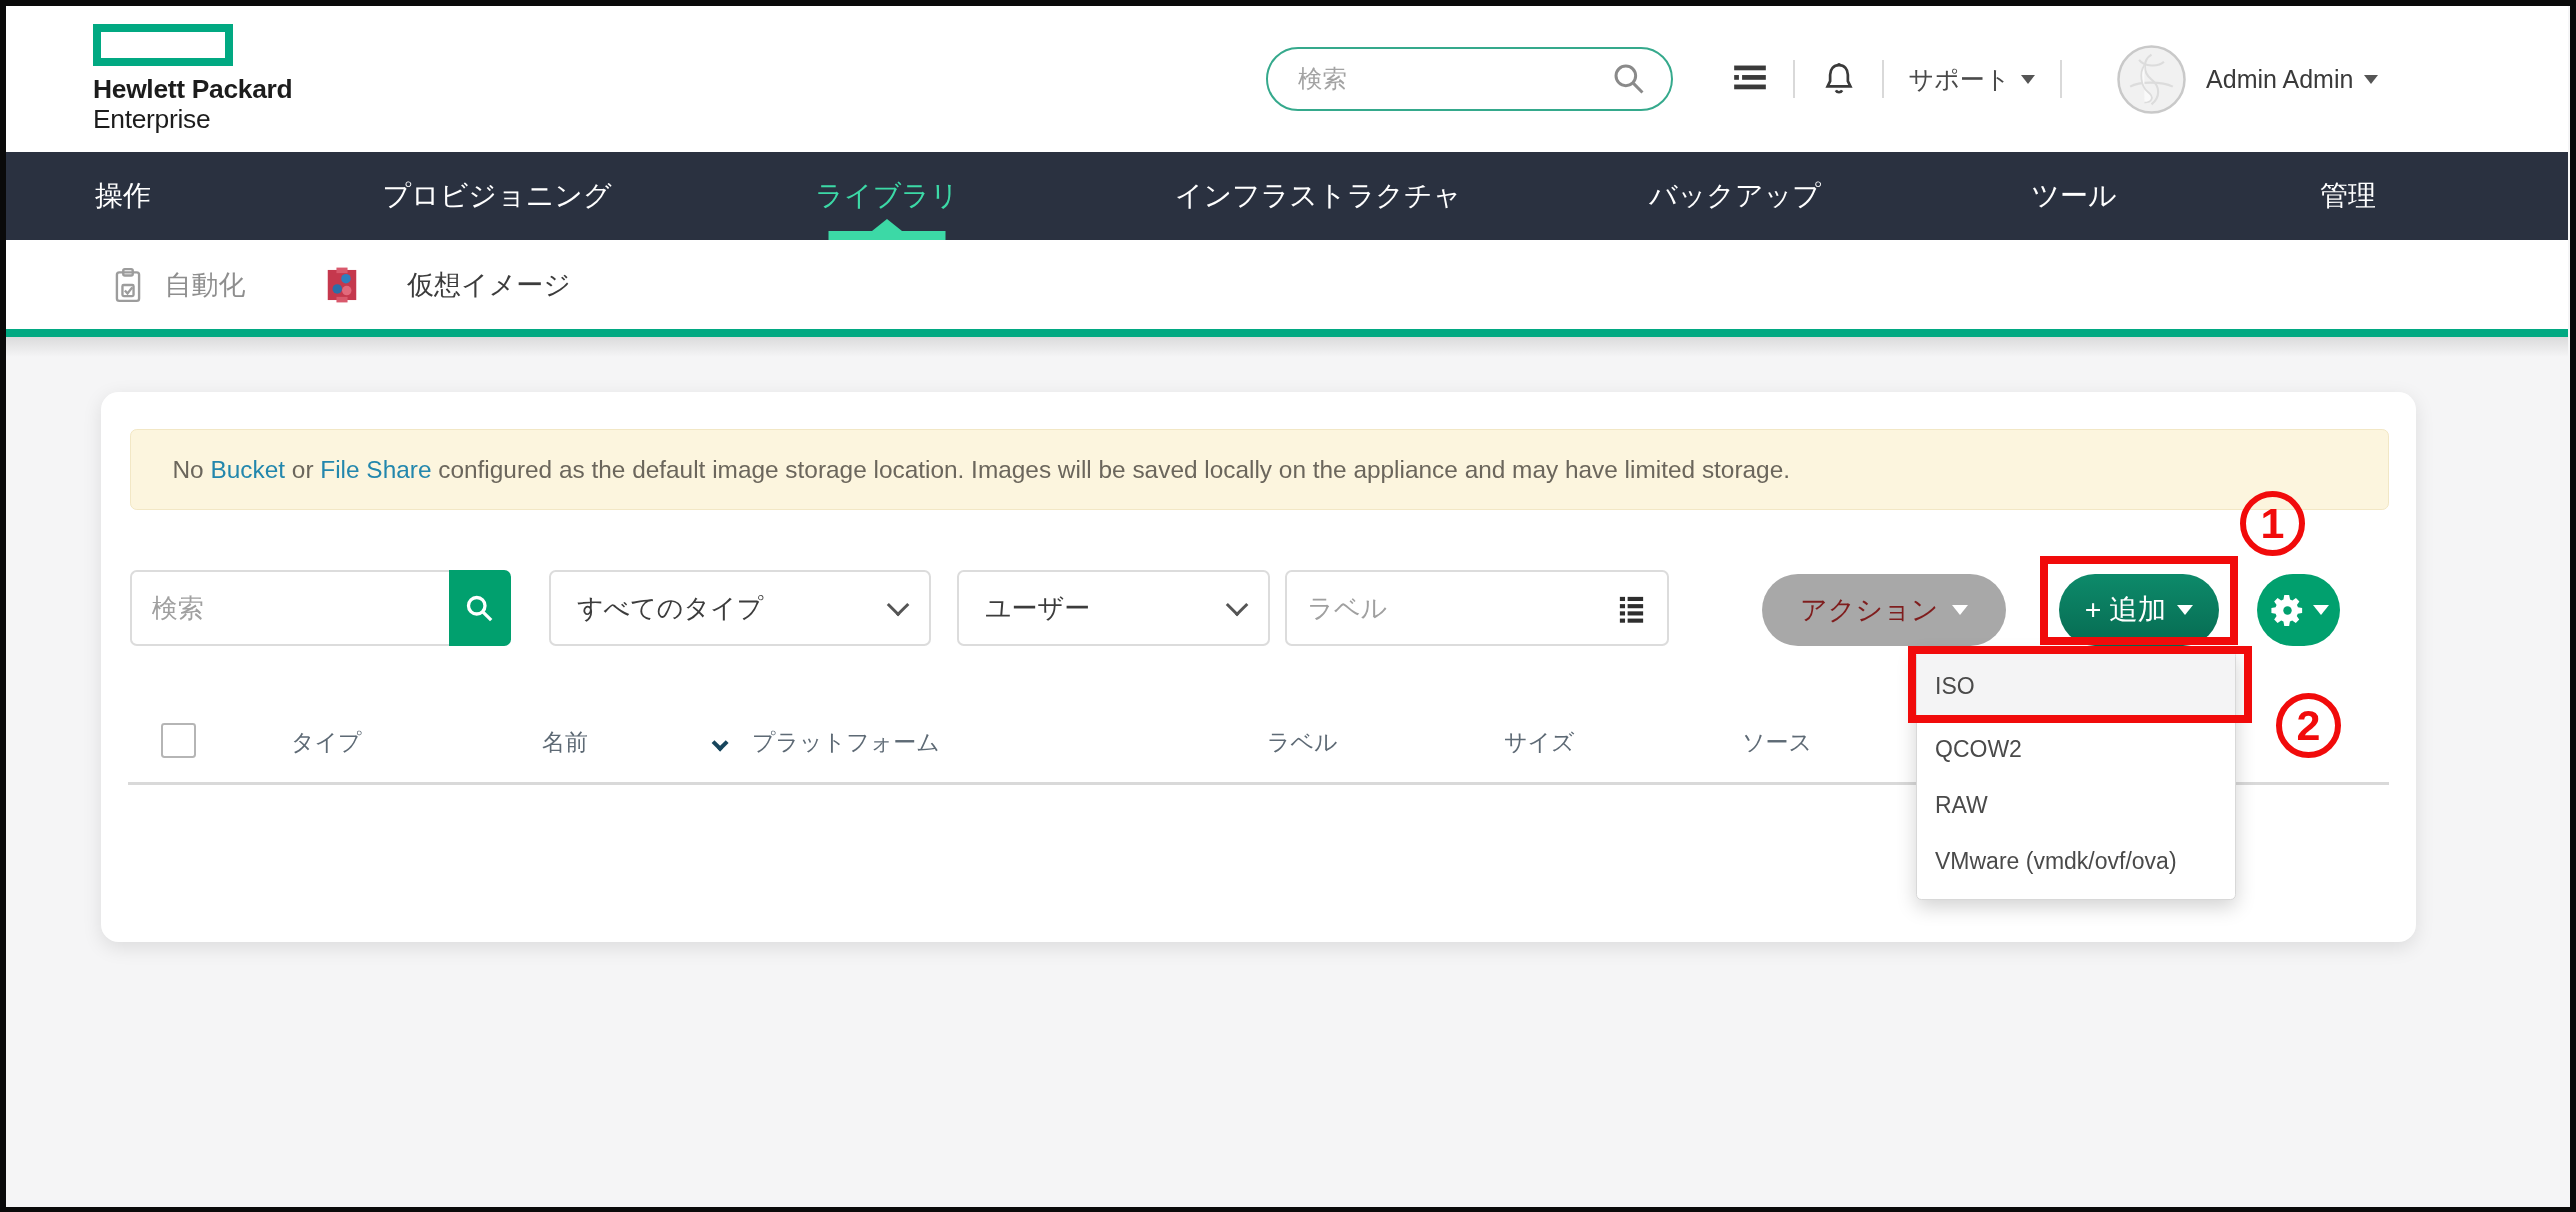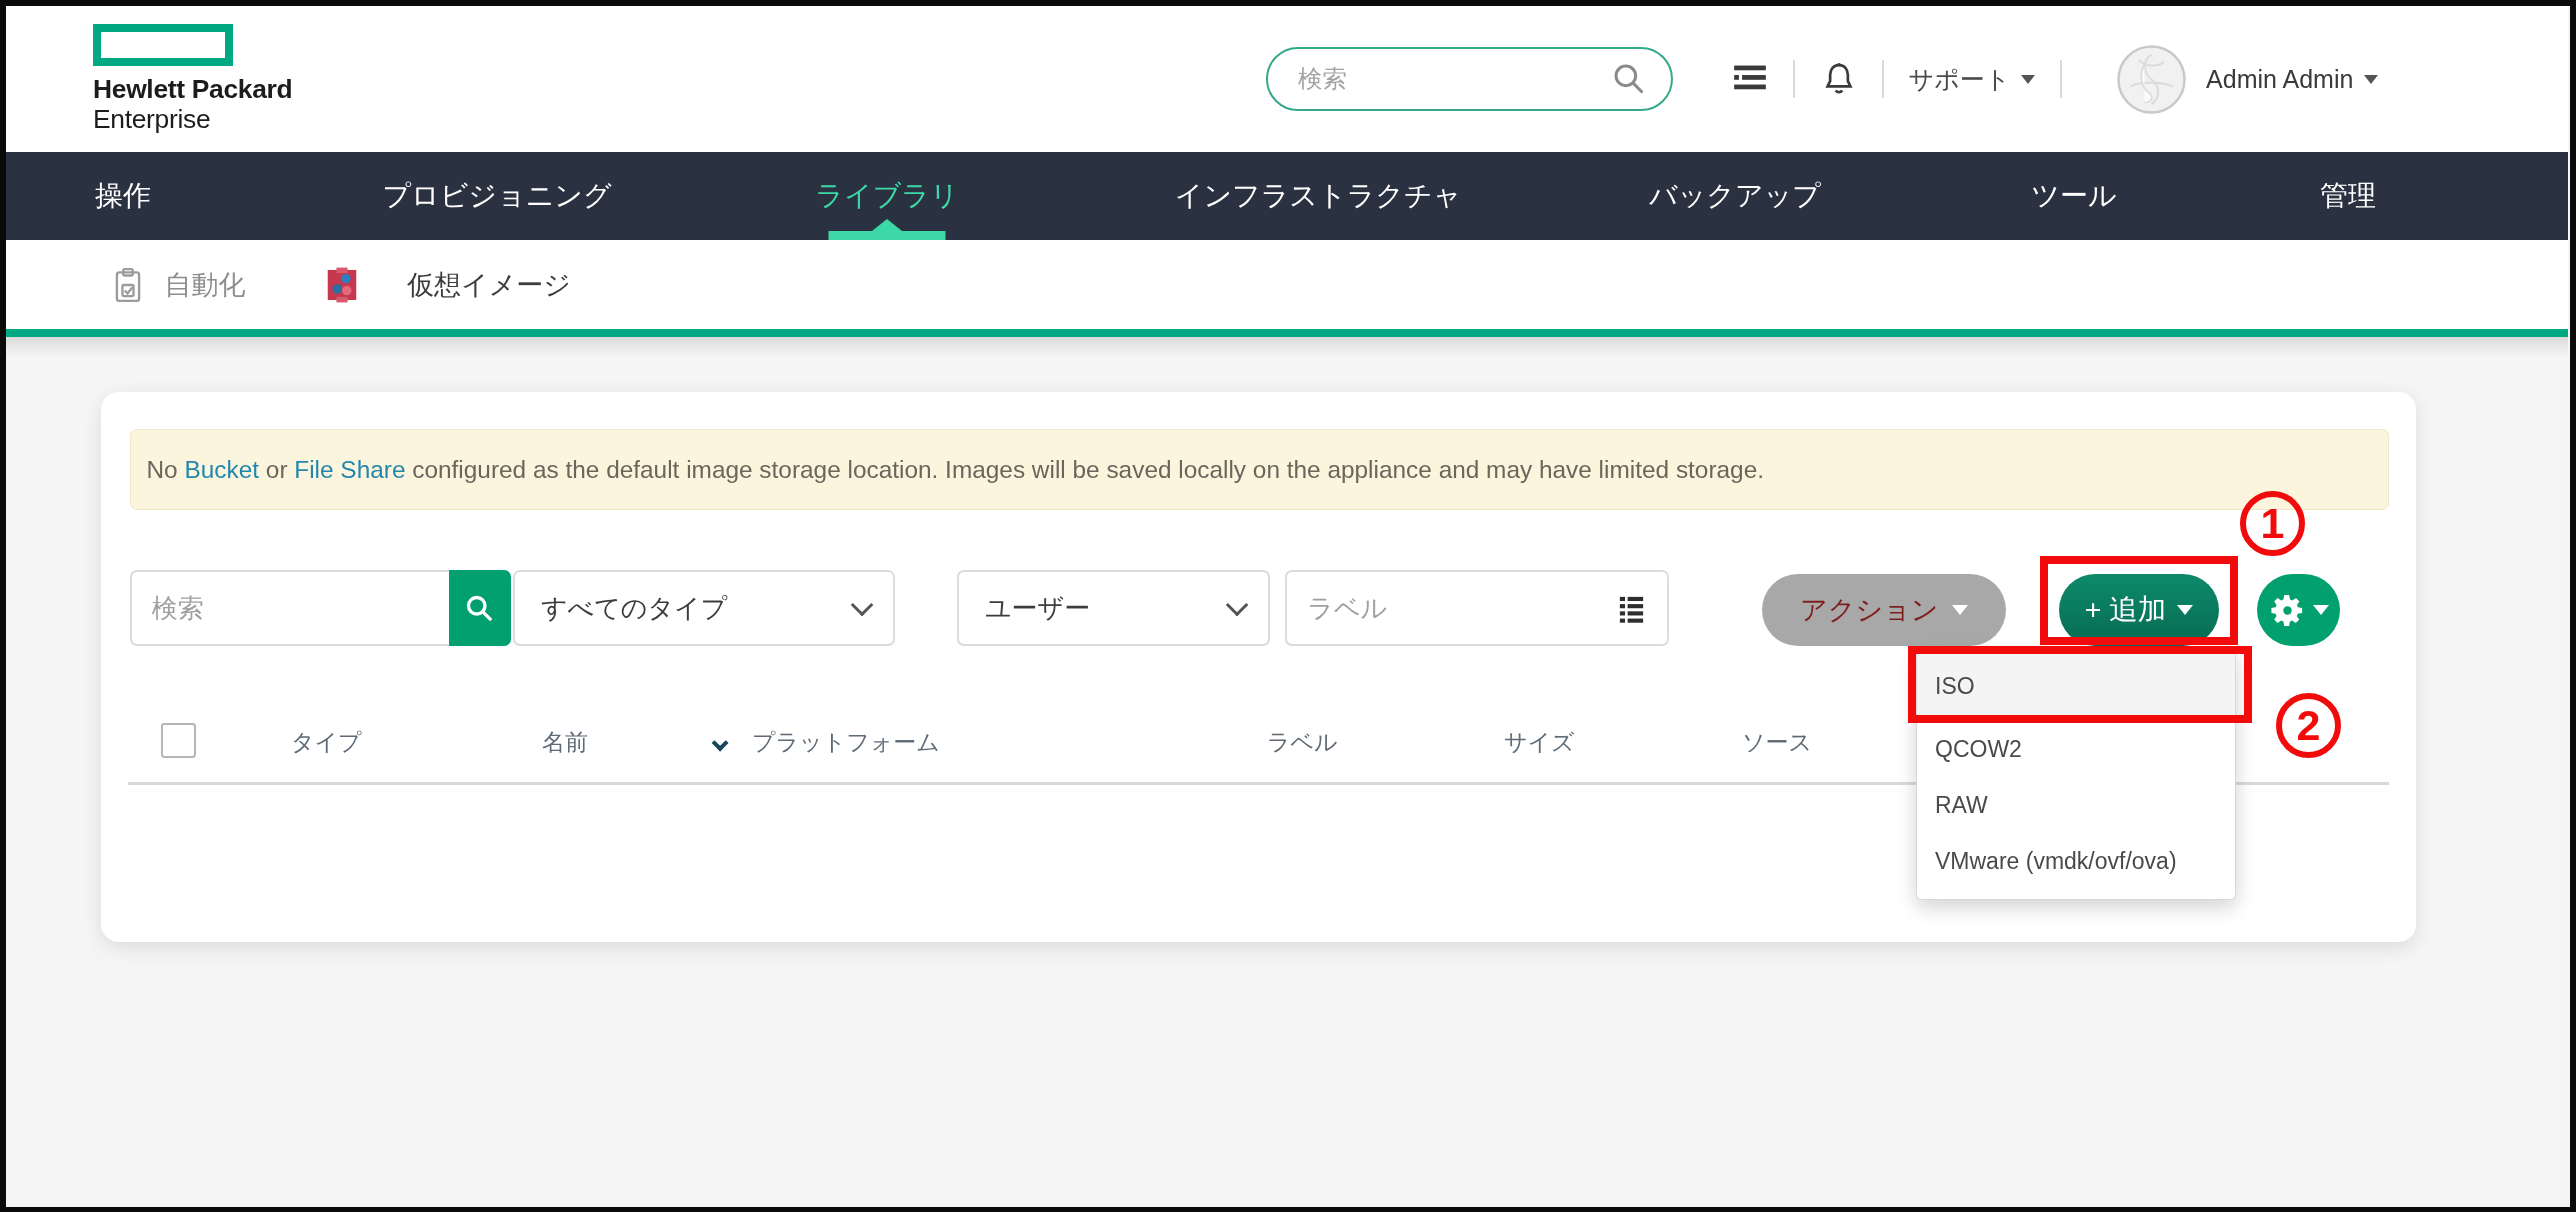--- a/index.html
+++ b/index.html
@@ -52,35 +52,35 @@
   .sn-label { font-size: 27px; color: #3c3c3c; }
   .greenline { position: absolute; left: 0; top: 323px; width: 2562px; height: 8.1px; background: #01A982; }
   .rule-shadow { position: absolute; left: 0; top: 331px; width: 2562px; height: 20.3px;
                  background: linear-gradient(to bottom, rgba(60,60,60,0.14), rgba(60,60,60,0)); }
 
   
   .card { position: absolute; left: 95px; top: 386px; width: 2315px; height: 550px; background: #fff;
           border-radius: 17.6px; box-shadow: 0 5.4px 19px rgba(0,0,0,0.10); z-index: 1; }
   .banner { position: absolute; left: 28.5px; top: 37px; width: 2259px; height: 81px; background: #FCF5DE;
             border: 1.4px solid #F2E7C5; border-radius: 6.8px; display: flex; align-items: center;
-            padding-left: 16px; font-size: 24.4px; color: #6b665c; white-space: pre; }
+            padding-left: 42px; font-size: 24.4px; color: #6b665c; white-space: pre; }
   .banner a { color: #2387AD; text-decoration: none; cursor: pointer; }
 
   
   .f-search { position: absolute; left: 28.5px; top: 178px; width: 381px; height: 76px; display: flex; }
   .f-search input { width: 319px; height: 76px; border: 2px solid #dcdcdc; border-right: none;
                     border-radius: 6.8px 0 0 6.8px; font-size: 26px; font-family: inherit;
                     color: #444; padding: 0 20.3px; outline: none; }
   .f-search input::placeholder { color: #a0a0a0; }
   .f-search-btn { width: 62px; height: 76px; background: #01A06E; border: none; border-radius: 0 6.8px 6.8px 0;
                   display: flex; align-items: center; justify-content: center; cursor: pointer; }
   .f-select { position: absolute; top: 178px; height: 76px; background: #fff; border: 2px solid #dcdcdc;
               border-radius: 6.8px; display: flex; align-items: center; justify-content: space-between;
               padding: 0 26px; font-size: 26px; color: #3c3c3c; cursor: pointer; }
-  .f-type { left: 412px; width: 382px; }
+  .f-type { left: 448px; width: 382px; }
   .f-user { left: 856px; width: 313px; }
   .chev { width: 16.3px; height: 16.3px; border-right: 3.4px solid #555; border-bottom: 3.4px solid #555;
           transform: rotate(45deg) translateY(-4.1px); flex: none; }
   .f-label { position: absolute; left: 1184px; top: 178px; width: 384px; height: 76px; background: #fff;
              border: 2px solid #dcdcdc; border-radius: 6.8px; display: flex; align-items: center;
              padding: 0 20.3px; }
   .f-label input { flex: 1; border: none; outline: none; font-size: 26px; color: #444;
                    font-family: inherit; min-width: 0; }
   .f-label input::placeholder { color: #a0a0a0; }
 

